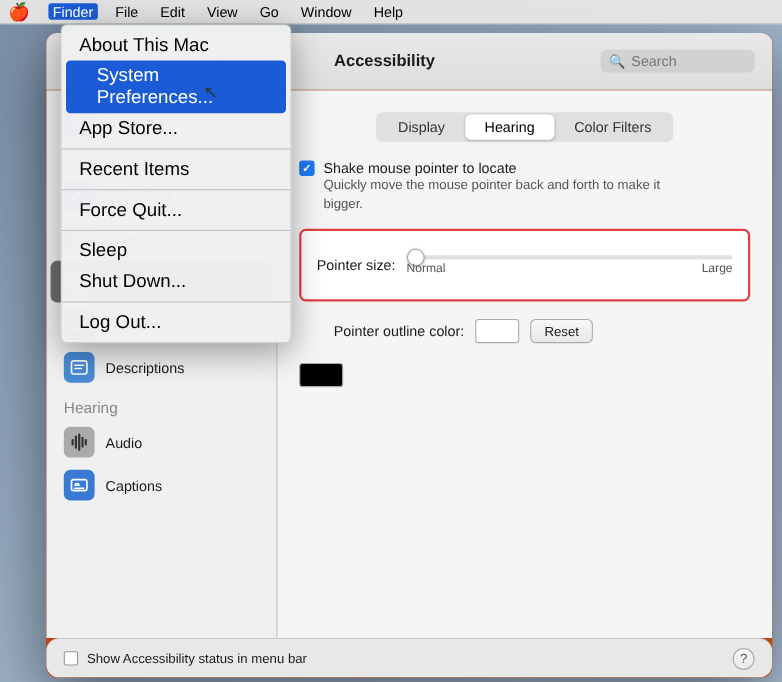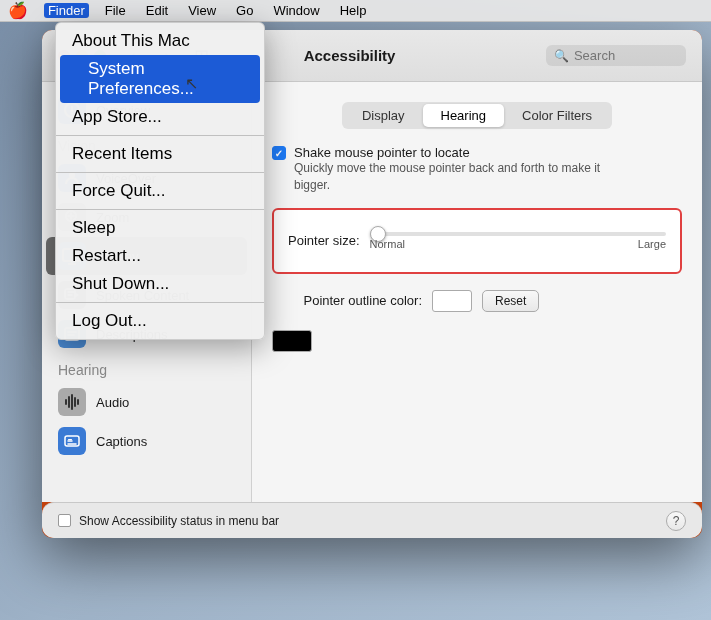--- a/index.html
+++ b/index.html
@@ -79,21 +79,21 @@
       background: #c0c0c0;
       margin: 4px 0;
     }
 
     
     .window {
       position: absolute;
       top: 30px;
       left: 42px;
       width: 660px;
-      height: 508px;
+      height: 586px;
       background: #c2410c;
       border-radius: 10px;
       box-shadow: 0 20px 60px rgba(0,0,0,0.5);
       overflow: hidden;
       display: flex;
       flex-direction: column;
     }
 
     
     .titlebar {
@@ -482,21 +482,20 @@
 <div class="dropdown-menu">
   <div class="dropdown-item">About This Mac</div>
   <div class="dropdown-item highlighted">System Preferences...</div>
   <div class="dropdown-item">App Store...</div>
   <div class="dropdown-separator"></div>
   <div class="dropdown-item">Recent Items</div>
   <div class="dropdown-separator"></div>
   <div class="dropdown-item">Force Quit...</div>
   <div class="dropdown-separator"></div>
   <div class="dropdown-item">Sleep</div>
-  <div class="dropdown-item">Restart...</div>
   <div class="dropdown-item">Shut Down...</div>
   <div class="dropdown-separator"></div>
   <div class="dropdown-item">Log Out...</div>
 </div>
 
 <div class="cursor-arrow">↖</div>
 
 <div class="window">
 
   <div class="titlebar">

